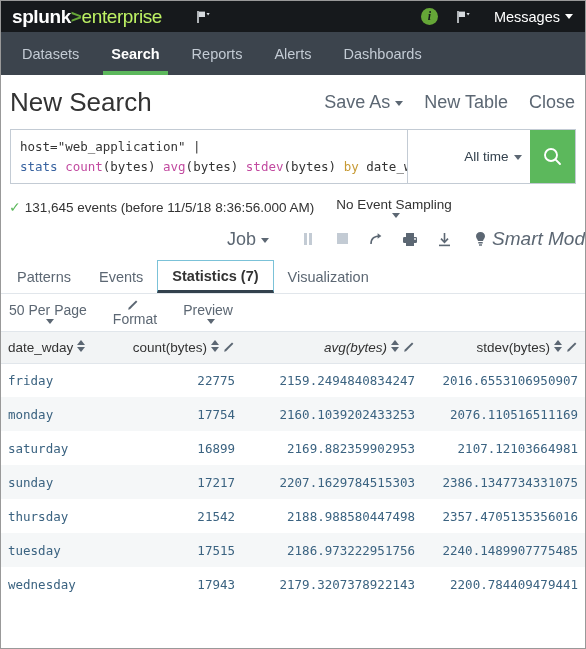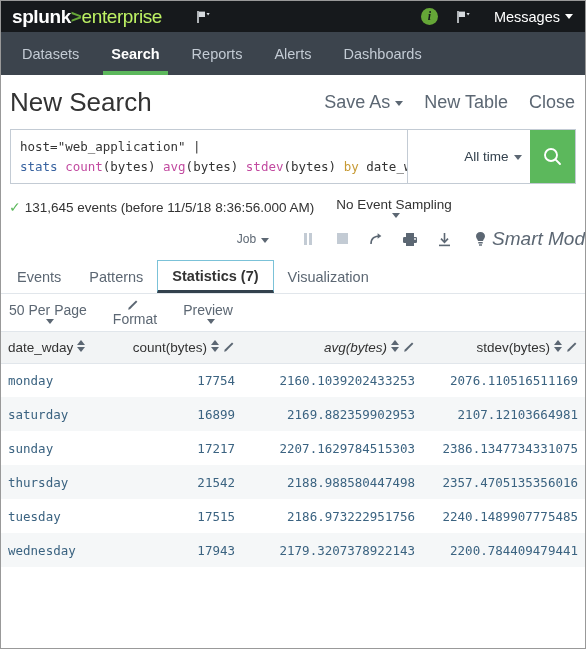--- a/index.html
+++ b/index.html
@@ -215,21 +215,21 @@
     align-items: center;
     justify-content: flex-end;
     padding: 11px 0 11px 0;
     gap: 0;
   }
   .jobrow .jitem {
     display: flex;
     align-items: center;
     justify-content: center;
     color: #5c6773;
-    font-size: 12px;
+    font-size: 18px;
     white-space: nowrap;
   }
   .job-label { margin-right: 22px; }
   .icon-btn { width: 34px; }
   .smartmode {
     margin-left: 14px;
     display: flex;
     align-items: center;
     color: #5c6773;
     font-size: 19px;
@@ -484,24 +484,24 @@
       <path d="M5.5 1 C2.8 1 1 2.9 1 5.2 C1 7.2 2.6 8.3 3 10 L8 10 C8.4 8.3 10 7.2 10 5.2 C10 2.9 8.2 1 5.5 1 Z" fill="#5c6773"></path>
       <rect x="3.3" y="11" width="4.4" height="1.5" fill="#5c6773"></rect>
       <rect x="4" y="13.3" width="3" height="1.4" fill="#5c6773"></rect>
     </svg>
     <span>Smart Mod</span>
   </div>
 </div>
 
 <div class="restabs">
   <div class="restab">
+    <span>Patterns</span>
+  </div>
+  <div class="restab">
     <span>Events</span>
-  </div>
-  <div class="restab">
-    <span>Patterns</span>
   </div>
   <div class="restab active">
     <span>Statistics (7)</span>
   </div>
   <div class="restab">
     <span>Visualization</span>
   </div>
 </div>
 
 <div class="fmtrow">
@@ -574,20 +574,26 @@
             <svg width="12" height="12" viewBox="0 0 12 12" aria-hidden="true" style="display:block;">
               <path d="M1.2 10.8 L3 10.2 L10.4 2.8 L9 1.4 L1.6 8.8 Z" fill="#5c6773"></path>
             </svg>
           </span>
         </div>
       </th>
     </tr>
   </thead>
   <tbody>
     <tr>
+      <td class="v0">friday</td>
+      <td class="v1">22775</td>
+      <td class="v2">2159.2494840834247</td>
+      <td class="v3">2016.6553106950907</td>
+    </tr>
+    <tr>
       <td class="v0">monday</td>
       <td class="v1">17754</td>
       <td class="v2">2160.1039202433253</td>
       <td class="v3">2076.110516511169</td>
     </tr>
     <tr>
       <td class="v0">saturday</td>
       <td class="v1">16899</td>
       <td class="v2">2169.882359902953</td>
       <td class="v3">2107.12103664981</td>

